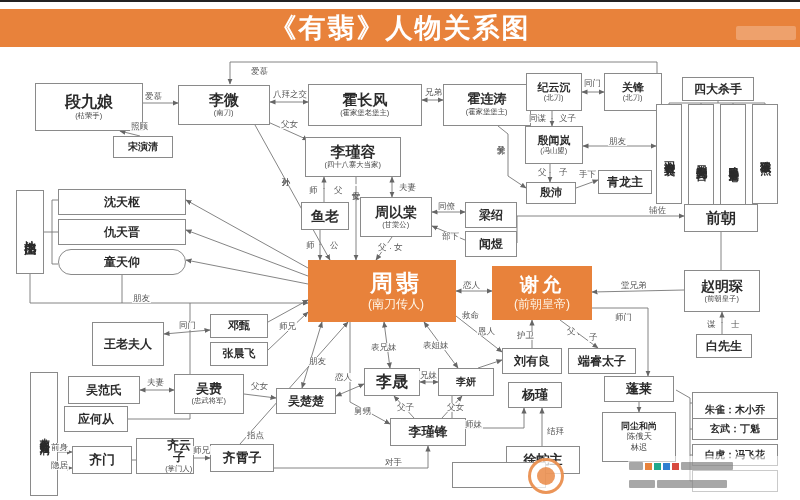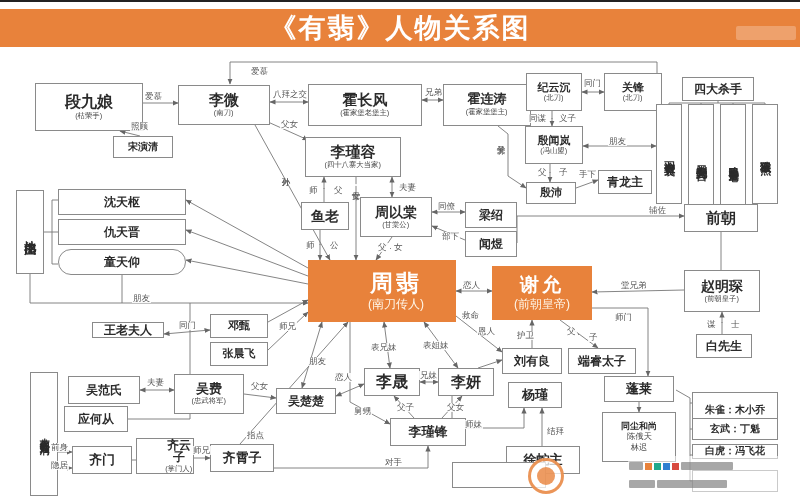--- a/index.html
+++ b/index.html
@@ -218,21 +218,21 @@
         <div class="nm" style="font-size: 12px;">童天仰</div>
       </div>
       <div class="node orange" style="left: 308px; top: 260px; width: 148px; height: 62px; padding-left: 28px;">
         <div class="nm" style="font-size: 23px;">周翡</div>
         <div class="sub">(南刀传人)</div>
       </div>
       <div class="node orange" style="left: 492px; top: 266px; width: 100px; height: 54px;">
         <div class="nm" style="font-size: 19px;">谢允</div>
         <div class="sub">(前朝皇帝)</div>
       </div>
-      <div class="node plain" style="left: 92px; top: 322px; width: 72px; height: 16px;">
+      <div class="node plain" style="left: 92px; top: 322px; width: 72px; height: 44px;">
         <div class="nm" style="font-size: 12px;">王老夫人</div>
       </div>
       <div class="node plain" style="left: 210px; top: 314px; width: 58px; height: 24px;">
         <div class="nm" style="font-size: 11px;">邓甄</div>
       </div>
       <div class="node plain" style="left: 210px; top: 342px; width: 58px; height: 24px;">
         <div class="nm" style="font-size: 11px;">张晨飞</div>
       </div>
       <div class="node plain" style="left: 68px; top: 376px; width: 72px; height: 28px;">
         <div class="nm" style="font-size: 12px;">吴范氏</div>
@@ -257,21 +257,21 @@
       <div class="node vert" style="left: 30px; top: 372px; width: 28px; height: 124px;">
         <div class="nm" style="font-size: 10px;">大药谷创始人吕润</div>
       </div>
       <div class="node plain" style="left: 276px; top: 388px; width: 60px; height: 26px;">
         <div class="nm" style="font-size: 12px;">吴楚楚</div>
       </div>
       <div class="node plain" style="left: 364px; top: 368px; width: 56px; height: 28px;">
         <div class="nm" style="font-size: 16px;">李晟</div>
       </div>
       <div class="node plain" style="left: 438px; top: 368px; width: 56px; height: 28px;">
-        <div class="nm" style="font-size: 15px;">李妍</div>
+        <div class="nm" style="font-size: 10px;">李妍</div>
       </div>
       <div class="node plain" style="left: 390px; top: 418px; width: 76px; height: 28px;">
         <div class="nm" style="font-size: 13px;">李瑾锋</div>
       </div>
       <div class="node plain" style="left: 502px; top: 348px; width: 60px; height: 26px;">
         <div class="nm" style="font-size: 12px;">刘有良</div>
       </div>
       <div class="node plain" style="left: 568px; top: 348px; width: 68px; height: 26px;">
         <div class="nm" style="font-size: 12px;">端睿太子</div>
       </div>
@@ -288,21 +288,21 @@
         <div class="nm" style="font-size: 9px;">同尘和尚</div>
         <div class="sub" style="font-size: 9px;">陈俄天</div>
         <div class="sub" style="font-size: 9px;">林迟</div>
       </div>
       <div class="node plain" style="left: 692px; top: 392px; width: 86px; height: 36px;">
         <div class="nm" style="font-size: 10px;">朱雀：木小乔</div>
       </div>
       <div class="node plain" style="left: 692px; top: 418px; width: 86px; height: 22px;">
         <div class="nm" style="font-size: 10px;">玄武：丁魁</div>
       </div>
-      <div class="node plain" style="left: 692px; top: 444px; width: 86px; height: 15px;">
+      <div class="node plain" style="left: 692px; top: 444px; width: 86px; height: 22px;">
         <div class="nm" style="font-size: 10px;">白虎：冯飞花</div>
       </div>
       <div class="node plain" style="left: 692px; top: 470px; width: 86px; height: 22px;">
         <div class="nm" style="font-size: 10px;"></div>
       </div>
       <div class="node plain" style="left: 452px; top: 462px; width: 94px; height: 26px;">
         <div class="nm" style="font-size: 10px;"></div>
       </div>
     </div>
   <div id="labels">

